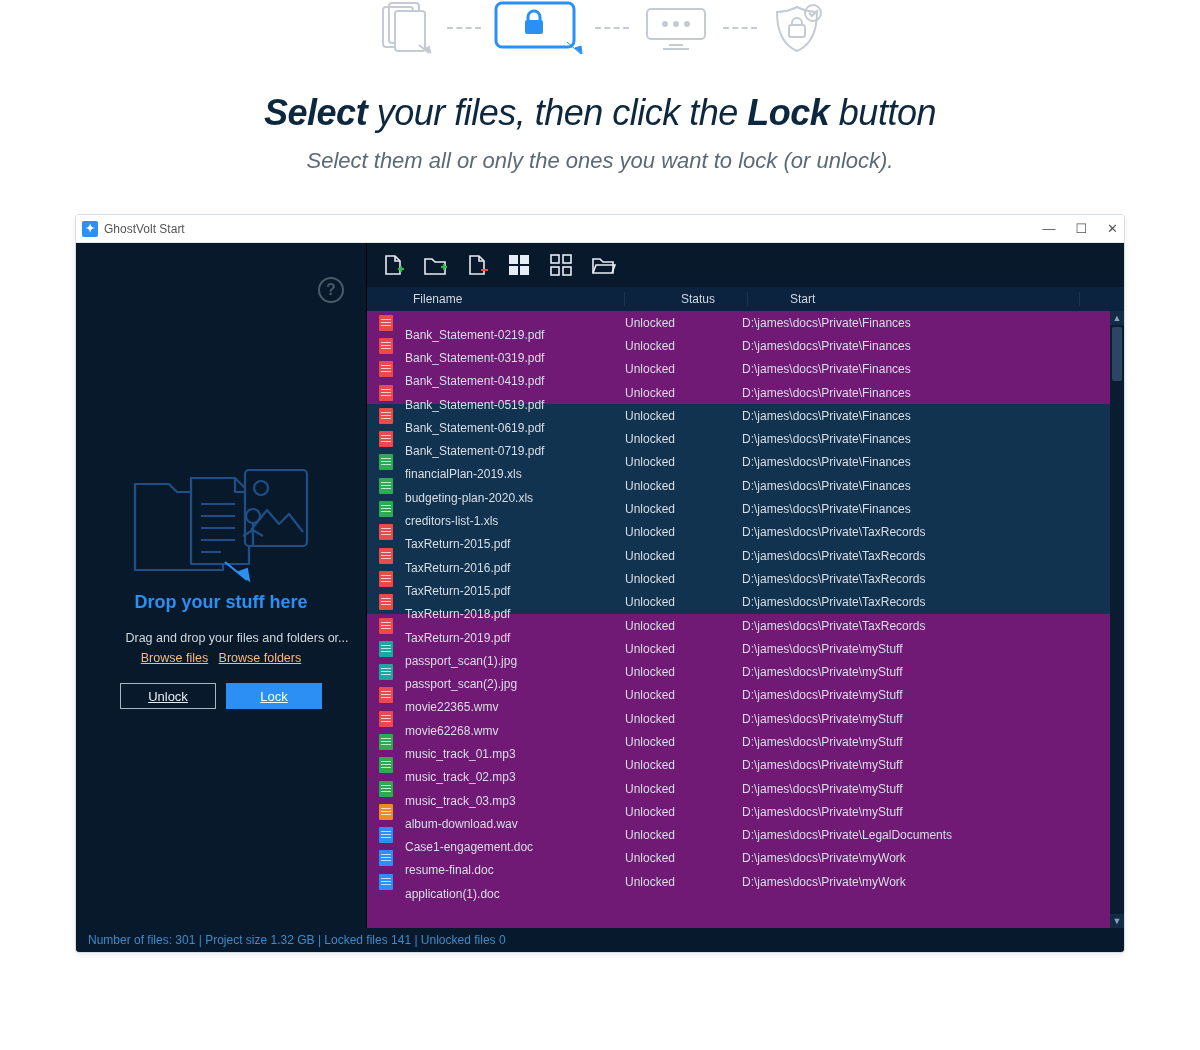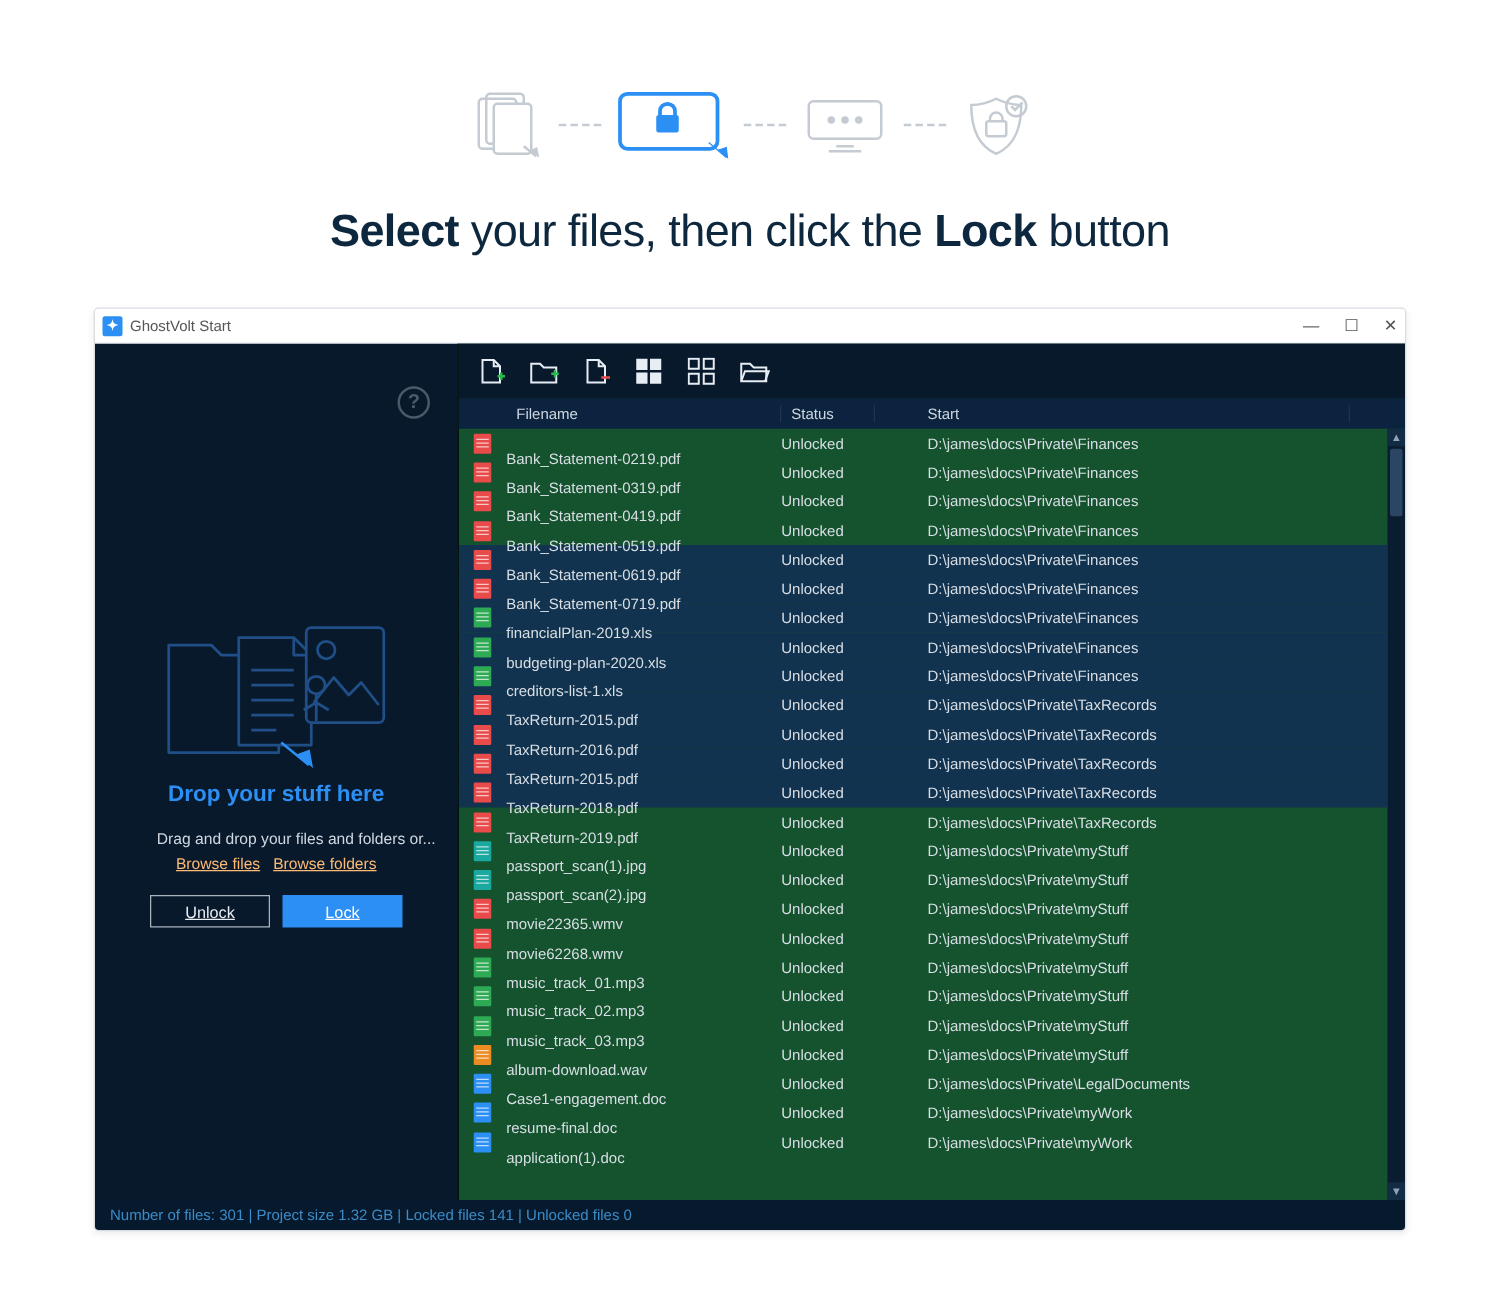--- a/index.html
+++ b/index.html
@@ -5,21 +5,21 @@
   * { box-sizing: border-box; margin: 0; padding: 0; }
   body {
     font-family: -apple-system, "Segoe UI", Helvetica, Arial, sans-serif;
     background: #fff;
     width: 1200px;
     height: 1050px;
     overflow: hidden;
   }
   .hero {
     text-align: center;
-    padding-top: 72px;
+    font-style: italic;
   }
   .step-icons {
     display: flex;
     gap: 12px;
     align-items: center;
     justify-content: center;
     margin-bottom: 36px;
   }
   .step-line {
     width: 34px;
@@ -124,21 +124,21 @@
     width:96px;height:26px;
     font-size:13px;
     border:none;
     cursor:pointer;
     display:inline-flex;align-items:center;justify-content:center;text-decoration:underline;
   }
   .btn.unlock { background:transparent;border:1px solid #a9b4bf;color:#e8edf2;}
   .btn.lock { background:#2b8ff4;color:#fff;}
   .main {
     flex:1;
-    background:#14532d;
+    background:#701a75;
     display:flex;
     flex-direction:column;
     border-left:1px solid #000;
   }
   .toolbar {
     height:44px;
     background:#09192c;
     display:flex;align-items:center;
     gap:14px;
     padding:0 12px;
@@ -149,21 +149,21 @@
   .table-header {
     height:24px;
     background:#0b233e;
     display:flex;
     font-size:12px;
     color:#cfd7e1;
     align-items:center;
   }
   .col-icon{width:38px;flex:0 0 38px;border-right:1px solid #1c3450;}
   .col-name{width:220px;flex:0 0 220px;padding-left:8px;border-right:1px solid #1c3450;}
-  .col-status{width:75px;flex:0 0 75px;padding-left:8px;border-right:1px solid #1c3450;}
+  .col-status{width:75px;flex:0 0 75px;padding-left:8px;border-right:1px solid #1c3450;margin-left:48px;}
   .col-path{flex:1;padding-left:42px;border-right:1px solid #1c3450;}
   .col-end{width:44px;flex:0 0 44px;}
   .rows-wrap{position:relative;flex:1;overflow:hidden;}
   .rows {
     position:absolute;inset:0 14px 0 0;
     overflow:hidden;
   }
   .row {
     height:23.3px;
     display:flex;align-items:center;
@@ -246,20 +246,21 @@
             <circle cx="44" cy="12" r="8"></circle>
             <path d="M40 12 l3 3 l6 -6"></path>
           </g>
         </svg>
     </span>
   </div>
 
   <div class="headline">
     <b>Select</b><span> your files, then click the </span><b>Lock</b><span> button</span>
   </div>
+  <div class="subline">Select them all or only the ones you want to lock (or unlock).</div>
 </div>
 
 <div class="app-window">
   <div class="titlebar">
     <span class="app-icon">✦</span>
     <span>GhostVolt Start</span>
     <div class="wincontrols">
       <span>—</span>
       <span>☐</span>
       <span>✕</span>

